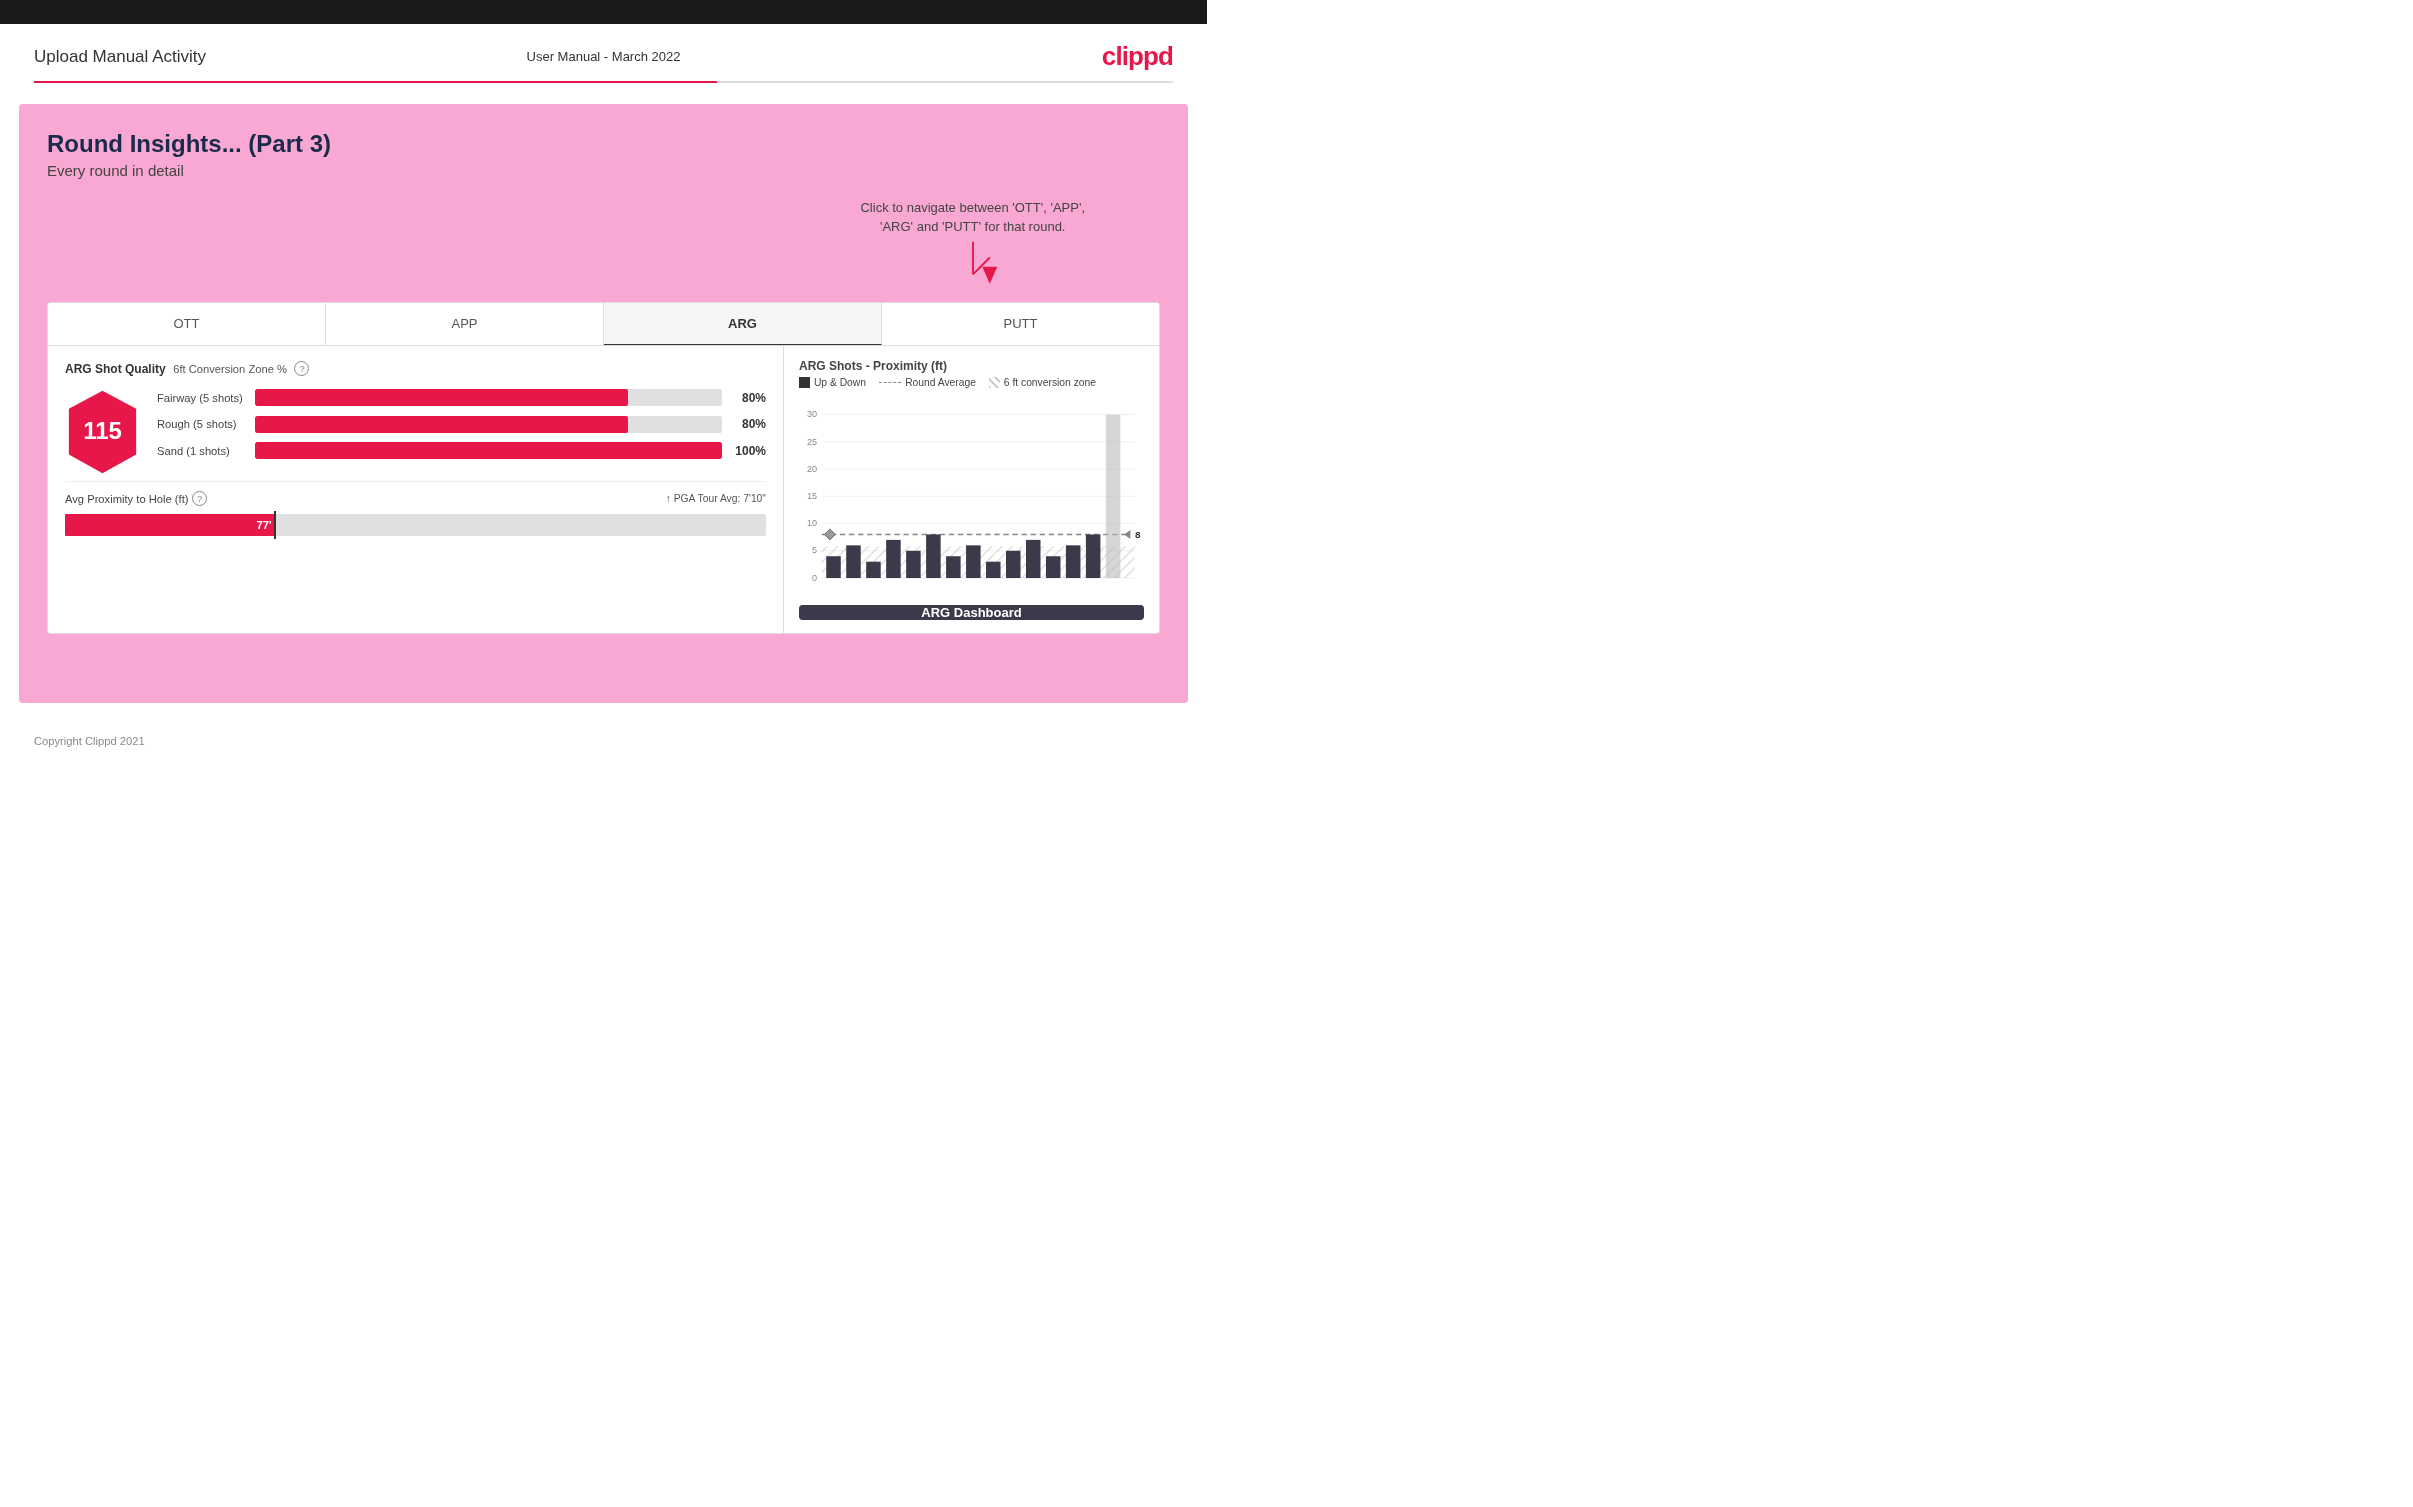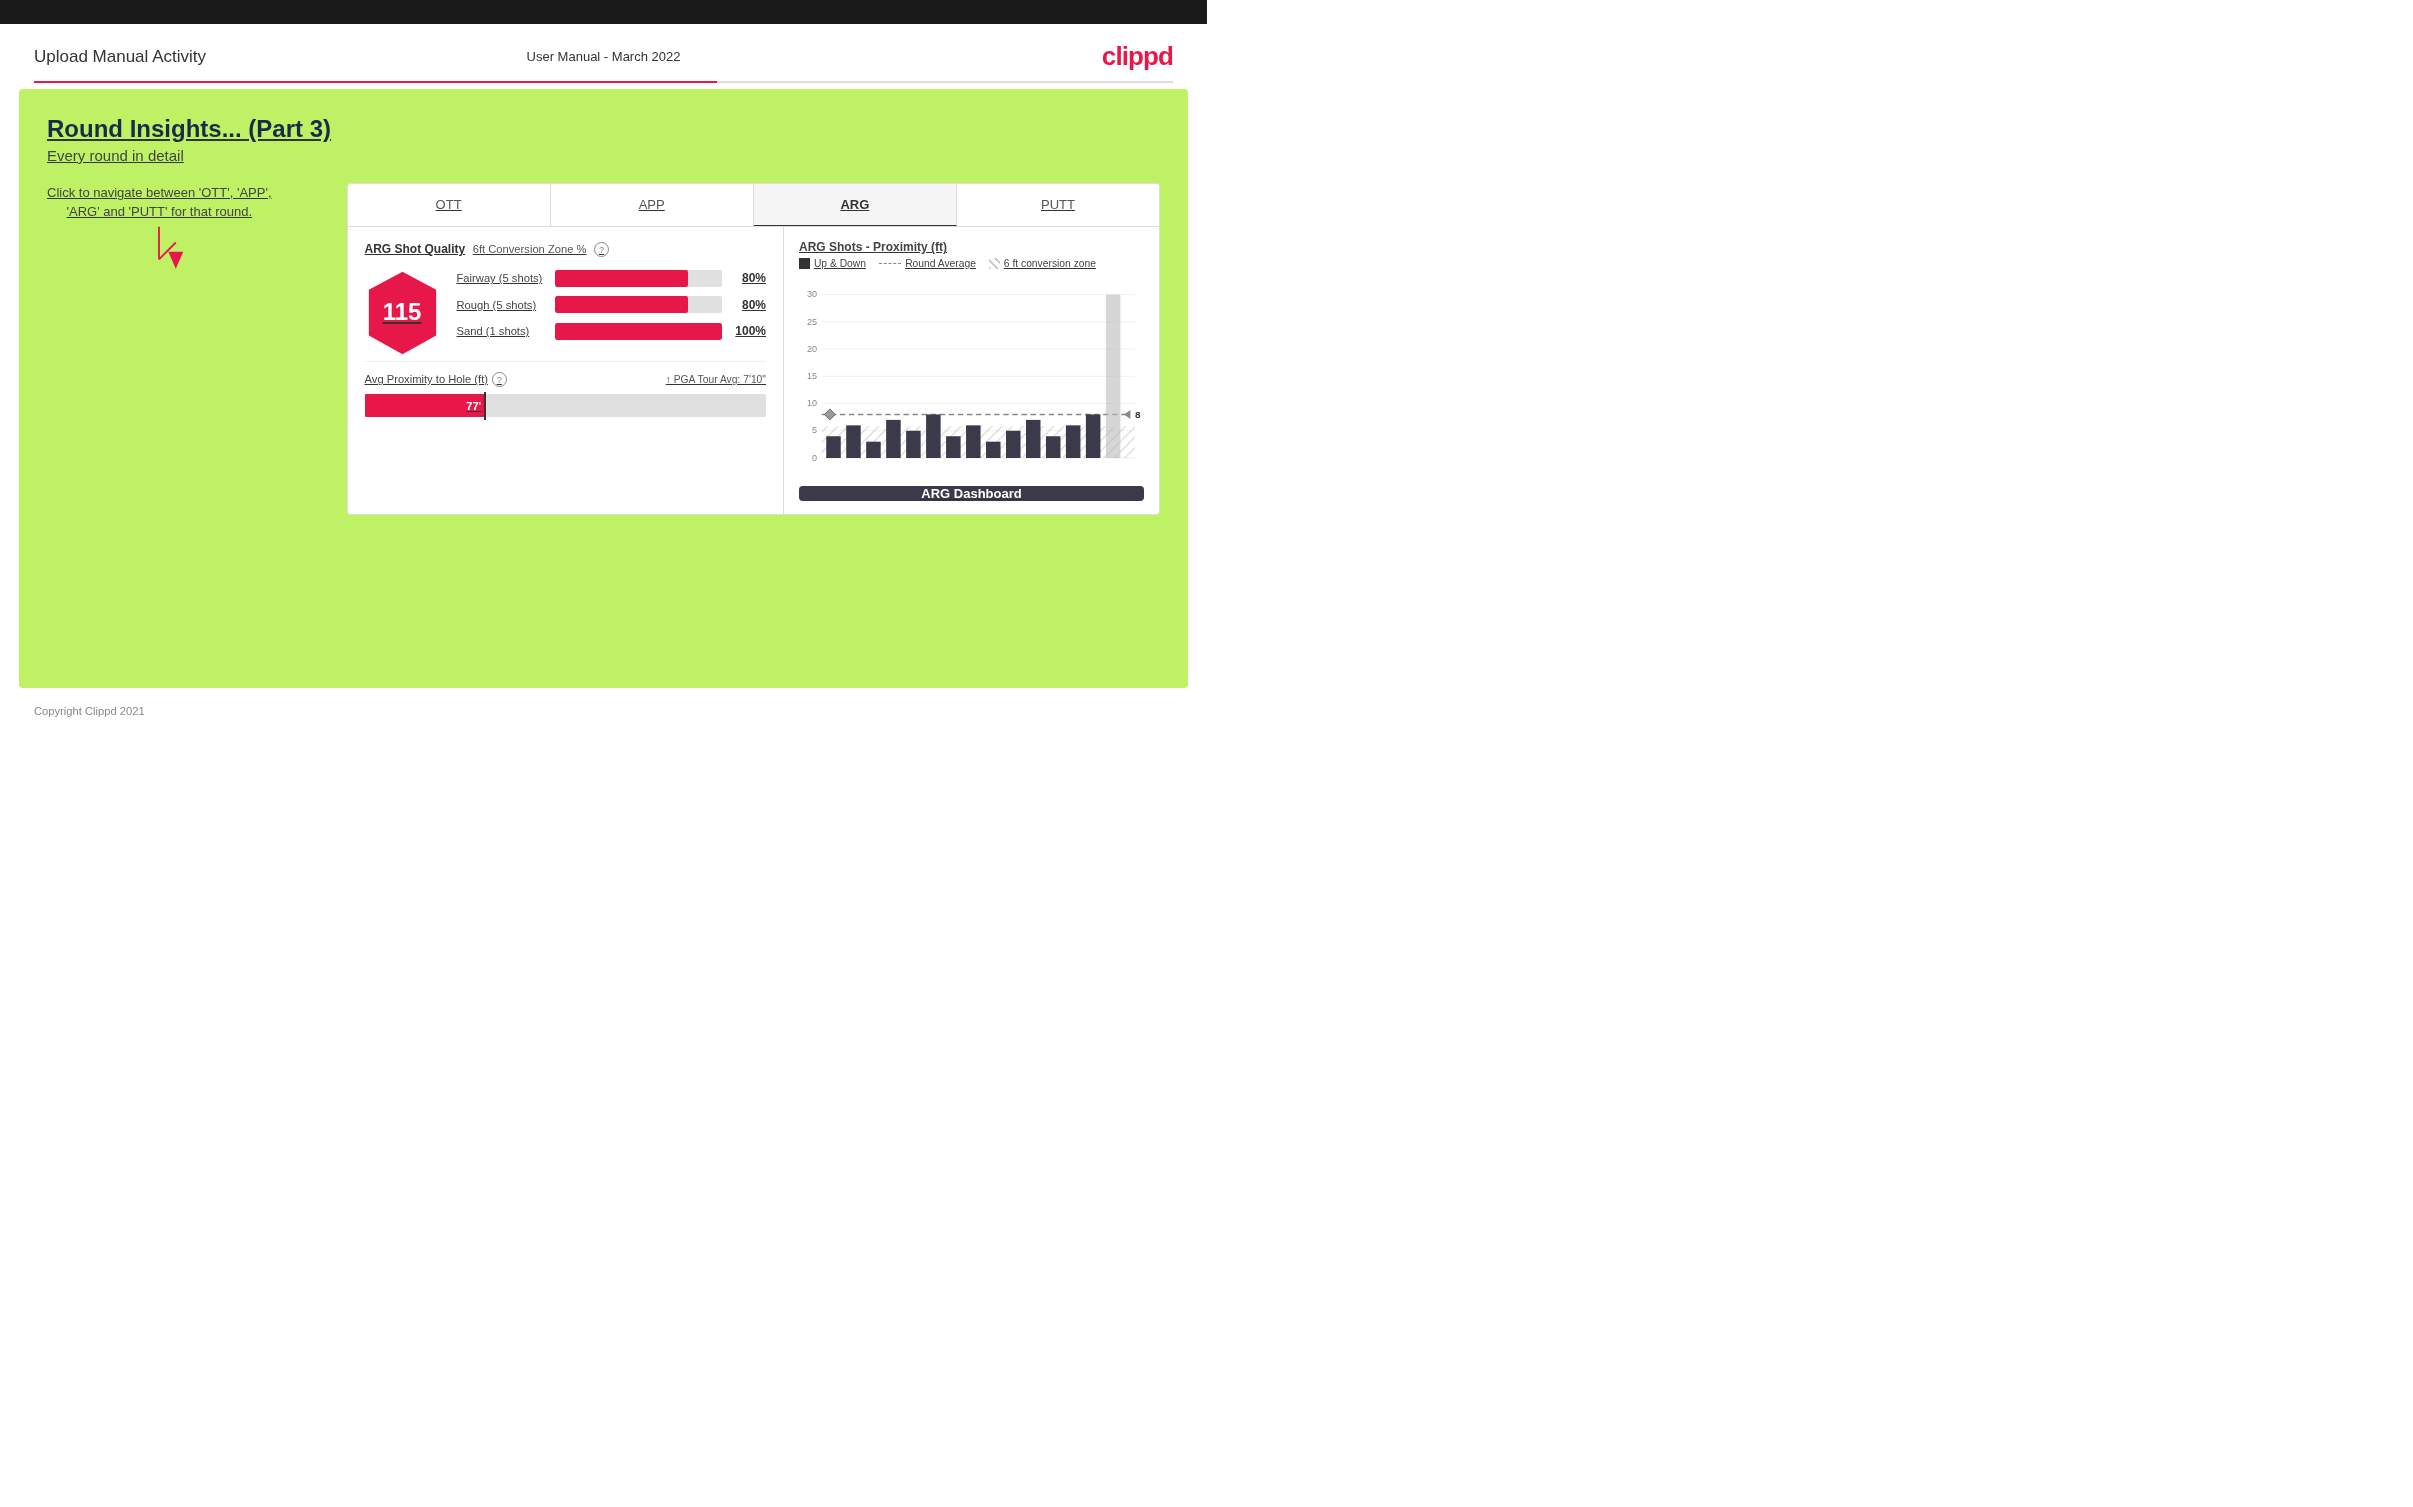--- a/index.html
+++ b/index.html
@@ -42,26 +42,25 @@
       color: #e8174a;
       letter-spacing: -0.9px;
     }
     .header-divider {
       height: 1.9px;
       background: linear-gradient(to right, #e8174a 60%, #ddd 60%);
       margin: 0 34px;
     }
     
     .main {
-      background: #bef264;
-      margin: 6px 19px;
+      background: #f9a8d4;
+      margin: 21px 19px;
       border-radius: 3.7px;
       padding: 26px 28px 22.5px 28px;
       min-height: 599px;
-      text-decoration: underline;
     }
     .page-title {
       font-size: 24px;
       font-weight: 800;
       color: #1a2a4a;
       margin-bottom: 3.7px;
     }
     .page-subtitle {
       font-size: 15px;
       color: #444;
@@ -378,21 +377,21 @@
 </div>
 <div class="header-divider"></div>
 
 <div class="main">
   <div class="page-title">Round Insights... (Part 3)</div>
   <div class="page-subtitle">Every round in detail</div>
 
   <div class="content-layout">
 
 
-    <div style="flex:1; display:flex; flex-direction:row;">
+    <div style="flex:1; display:flex; flex-direction:column;">
 
       <div style="display:flex; justify-content:flex-end; margin-bottom:9.4px; padding-right:75px;">
         <div style="text-align:center;">
           <div style="font-size:13px; color:#444; line-height:1.5;">
             Click to navigate between 'OTT', 'APP',<br>'ARG' and 'PUTT' for that round.
           </div>
 
           <svg width="56" height="56" viewBox="0 0 60 60" style="display:block; margin:0 auto;">
             <line x1="30" y1="5" x2="30" y2="40" stroke="#e8174a" stroke-width="2"></line>
             <line x1="30" y1="40" x2="48" y2="22" stroke="#e8174a" stroke-width="2"></line>

